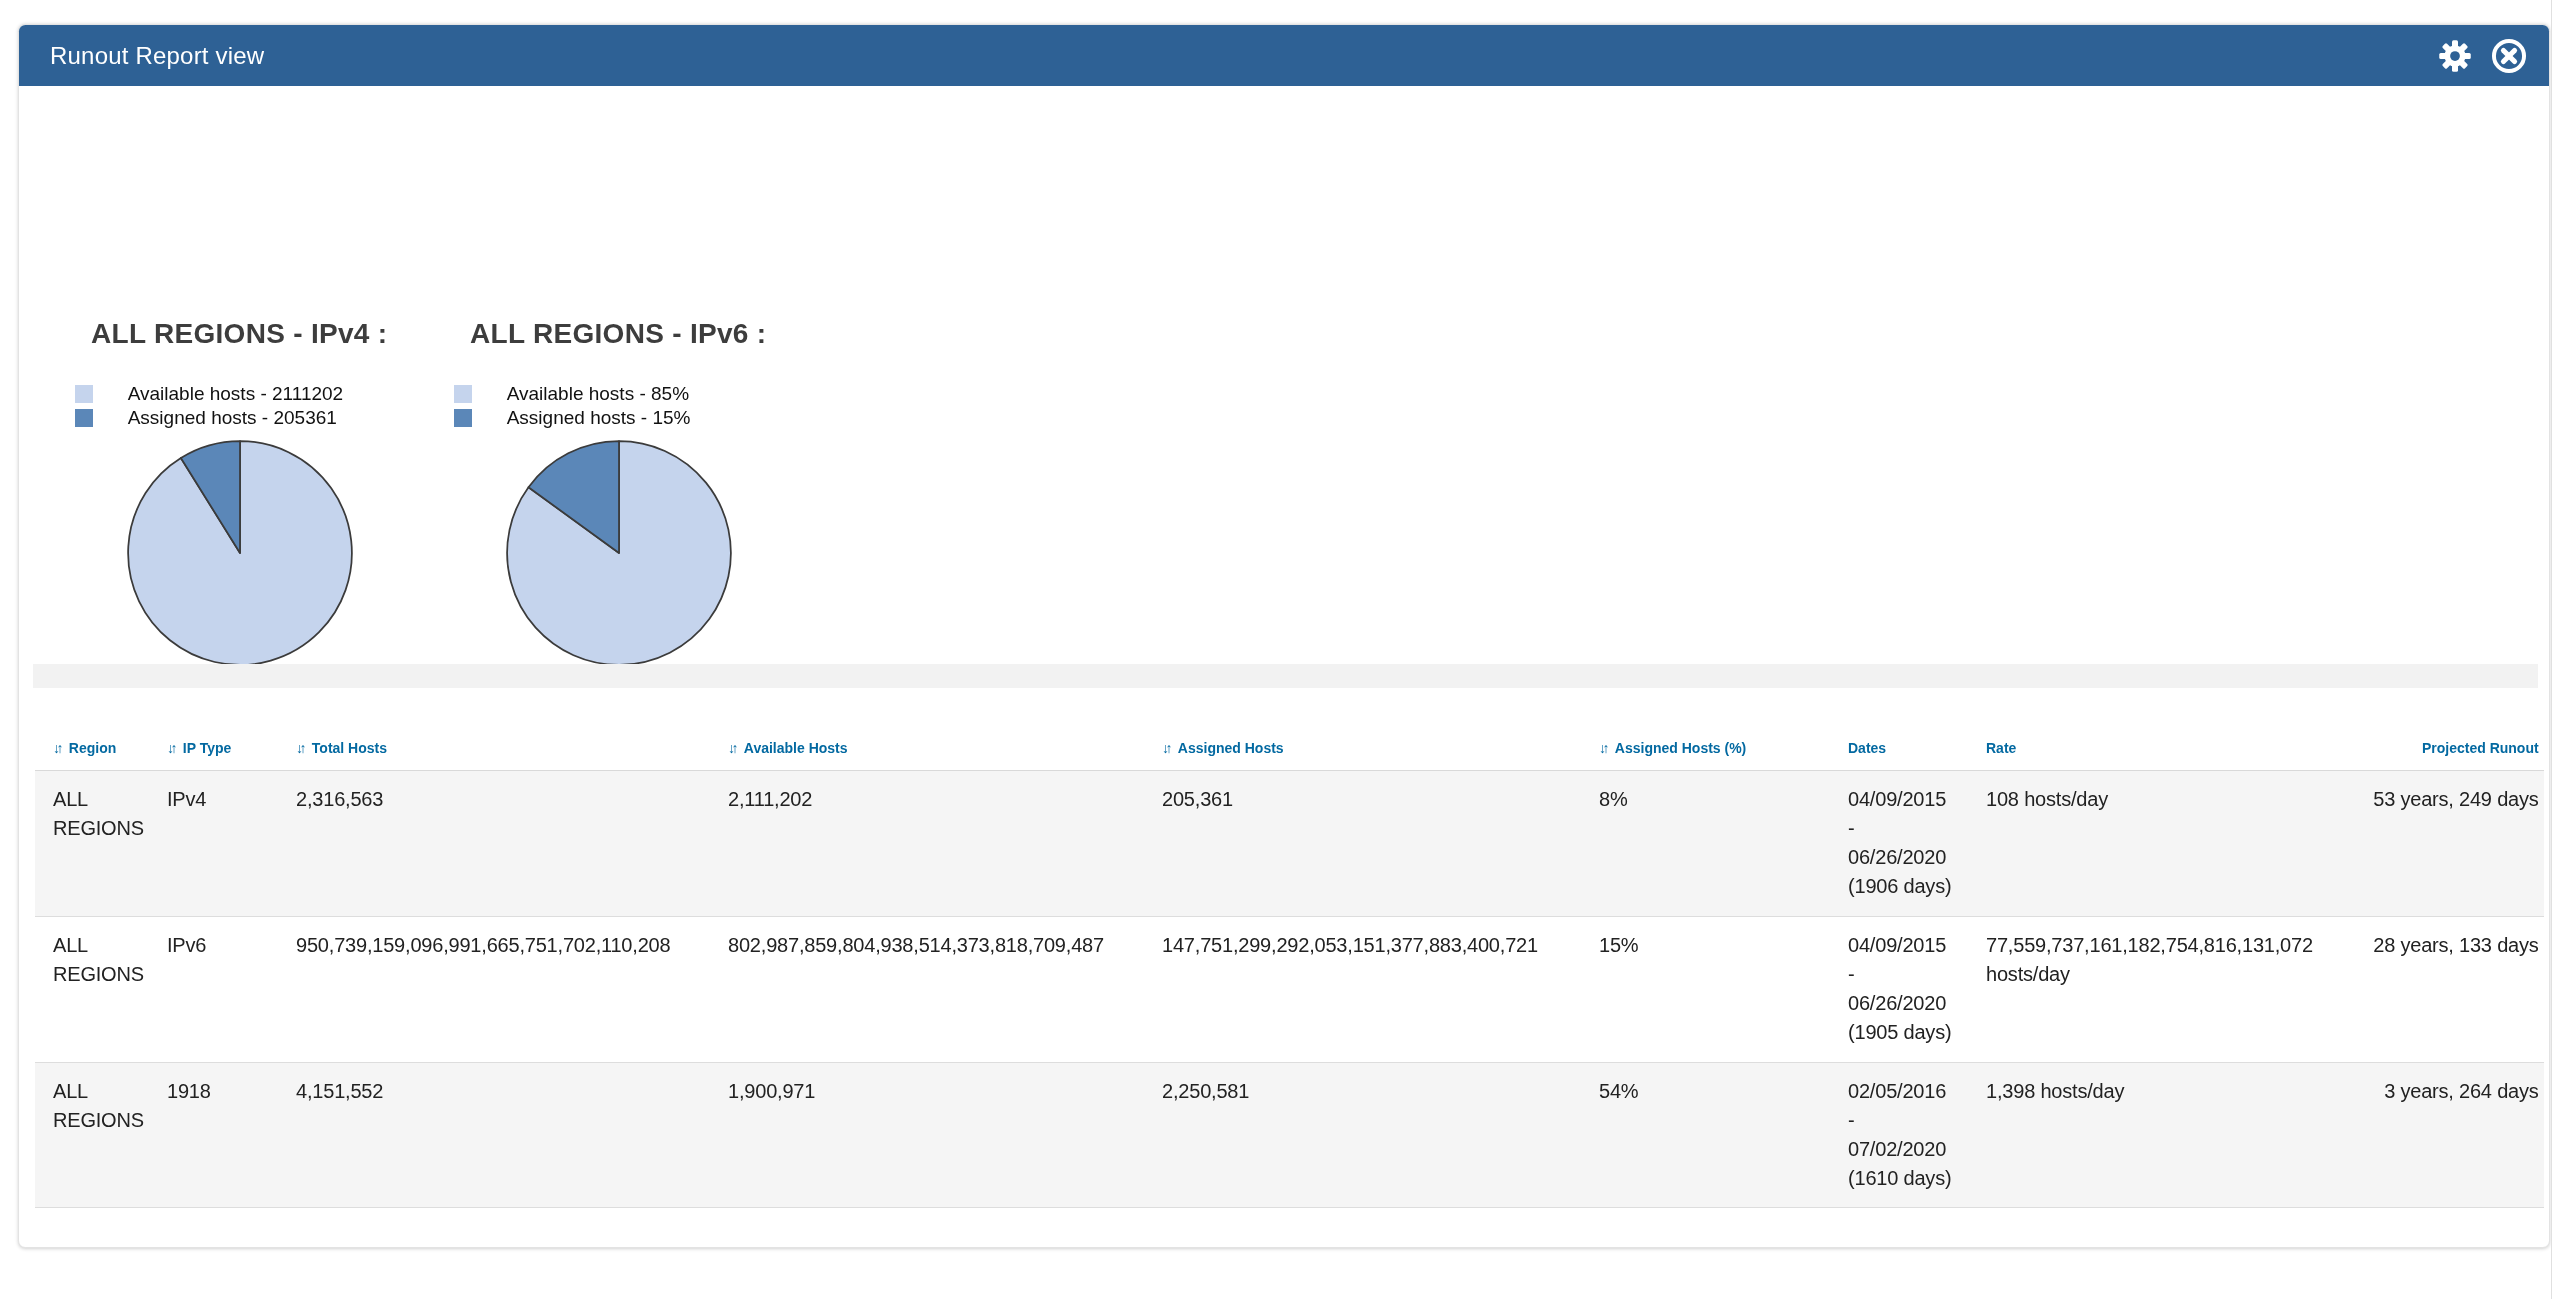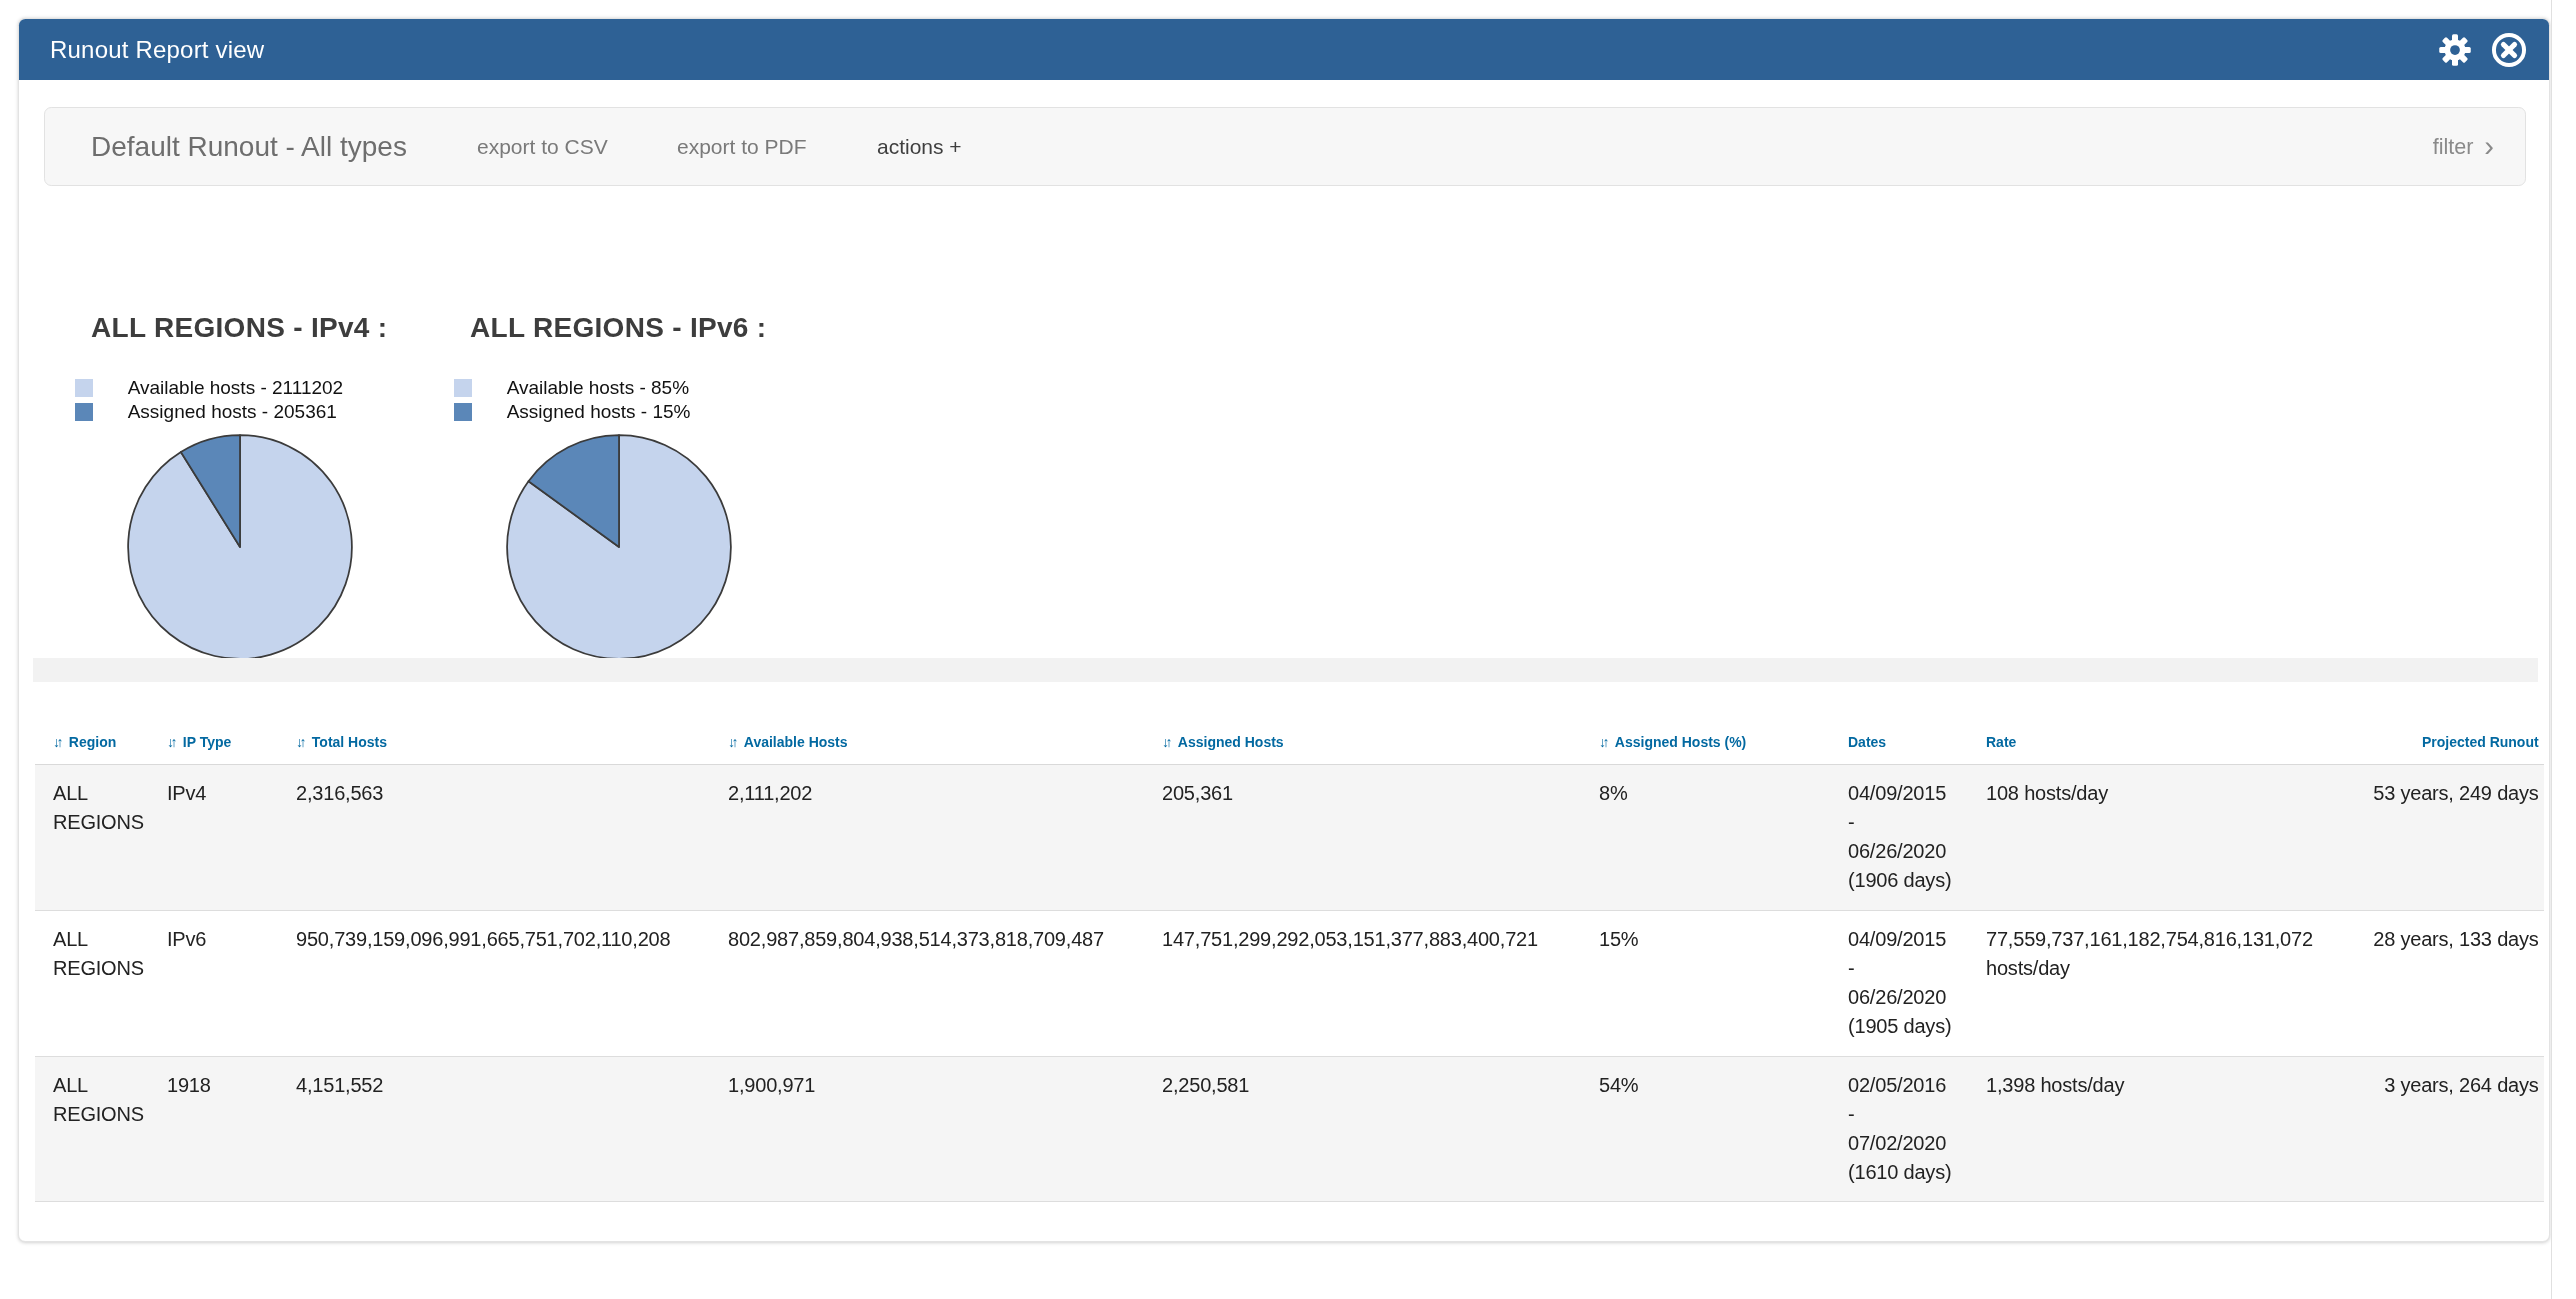--- a/index.html
+++ b/index.html
@@ -1,20 +1,20 @@
 <!DOCTYPE html>
 <html style="--header-bg: #2E6195; --pie-light: #C5D4ED; --pie-dark: #5B87B8;font-size:14.4px"><head>
 <meta charset="utf-8">
 <style>
   * { margin:0; padding:0; box-sizing:border-box; }
   html,body { width:2576px; height:1300px; background:#ffffff; overflow:hidden;
               font-family:"Liberation Sans", sans-serif; }
 
   
-  .panel { position:absolute; left:18px; top:18px; width:2532px; height:1224px;
+  .panel { position:absolute; left:18px; top:24px; width:2532px; height:1224px;
            background:#ffffff; border:0.9px solid #e3e3e3; border-radius:7.2px;
            box-shadow:0 0.9px 3.6px rgba(0,0,0,.18); }
   .titlebar { height:61px; background:var(--header-bg,#2E6195); border-radius:6.3px 6.3px 0 0;
               display:flex; align-items:center; padding:0 20px 0 31px; }
   .titlebar .win-title { color:#ffffff; font-size:24px; letter-spacing:0.2px; }
   .titlebar .spacer { flex:1; }
   .tb-icon { width:40px; height:40px; display:flex; align-items:center; justify-content:center;
              margin-left:14.4px; cursor:pointer; }
 
   
@@ -91,30 +91,20 @@
     </span>
     <span class="tb-icon">
       <svg width="38" height="38" viewBox="0 0 48 48" fill="none">
         <circle cx="24" cy="24" r="19" stroke="#ffffff" stroke-width="5"></circle>
         <line x1="17" y1="17" x2="31" y2="31" stroke="#ffffff" stroke-width="6.5" stroke-linecap="round"></line>
         <line x1="31" y1="17" x2="17" y2="31" stroke="#ffffff" stroke-width="6.5" stroke-linecap="round"></line>
       </svg>
     </span>
   </div>
 
-  <div class="toolbar">
-    <span class="report-name">Default Runout - All types</span>
-    <span class="tb-link csv">export to CSV</span>
-    <span class="tb-link pdf">export to PDF</span>
-    <span class="tb-actions">actions +</span>
-    <span class="tb-filter">
-      <span>filter</span>
-      <span class="chev">›</span>
-    </span>
-  </div>
 
   <div class="charts">
 
     <div class="chart">
       <div class="chart-title">ALL REGIONS - IPv4 :</div>
       <div class="legend-row">
         <span class="swatch light"></span>
         <span class="ltext">Available hosts - 2111202</span>
       </div>
       <div class="legend-row">

